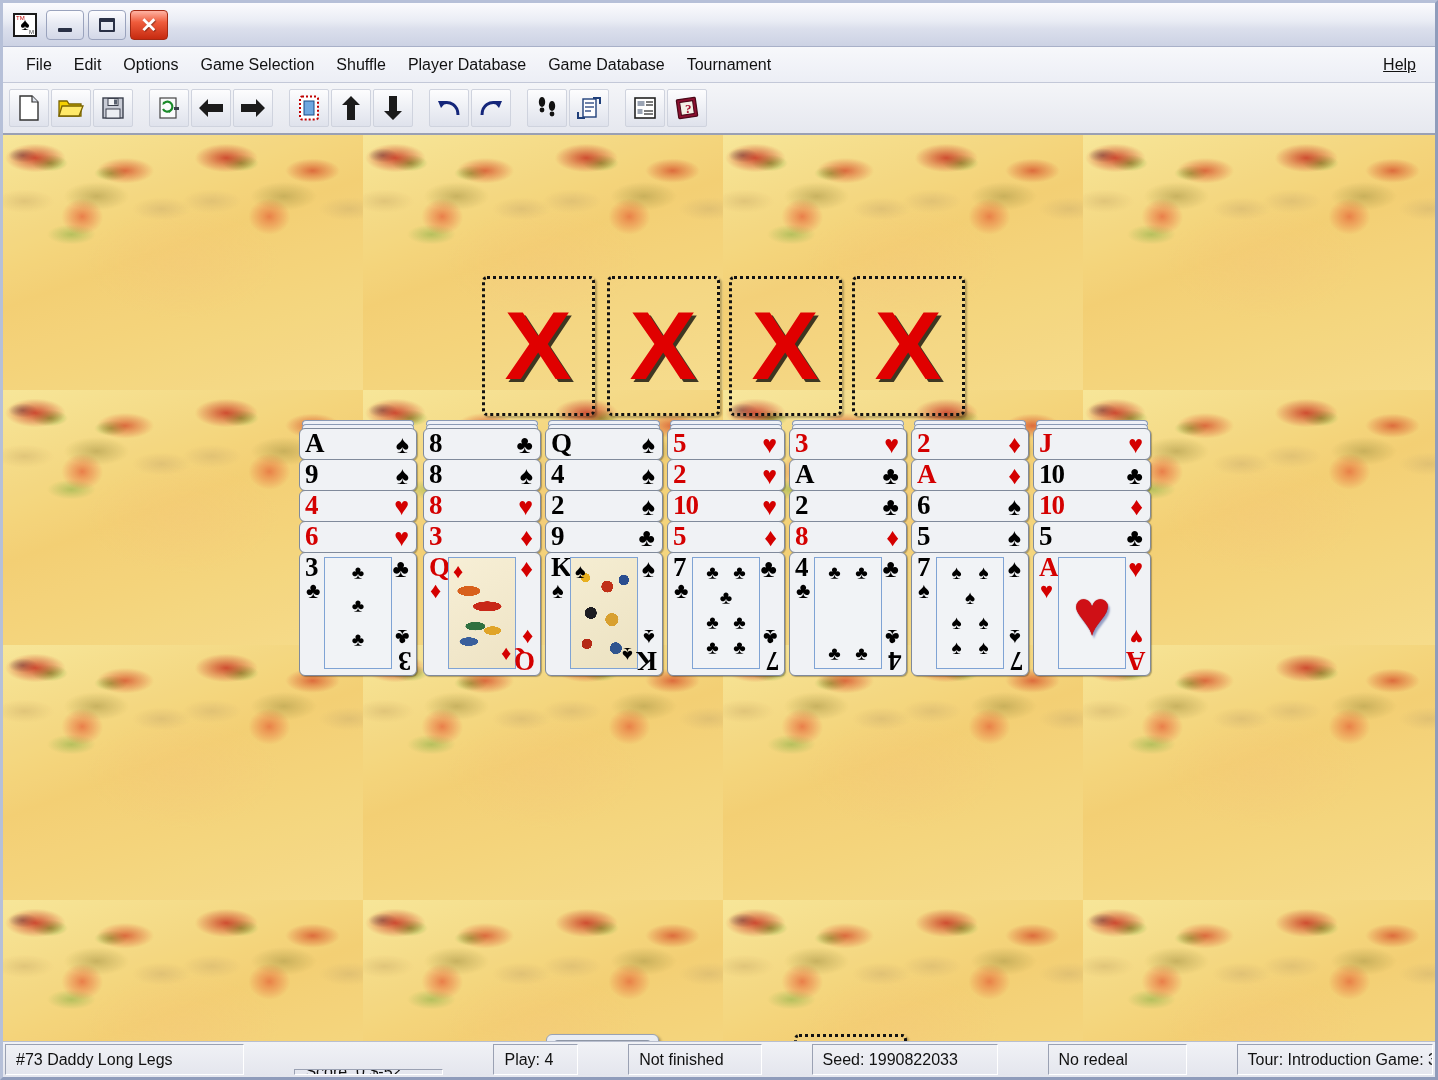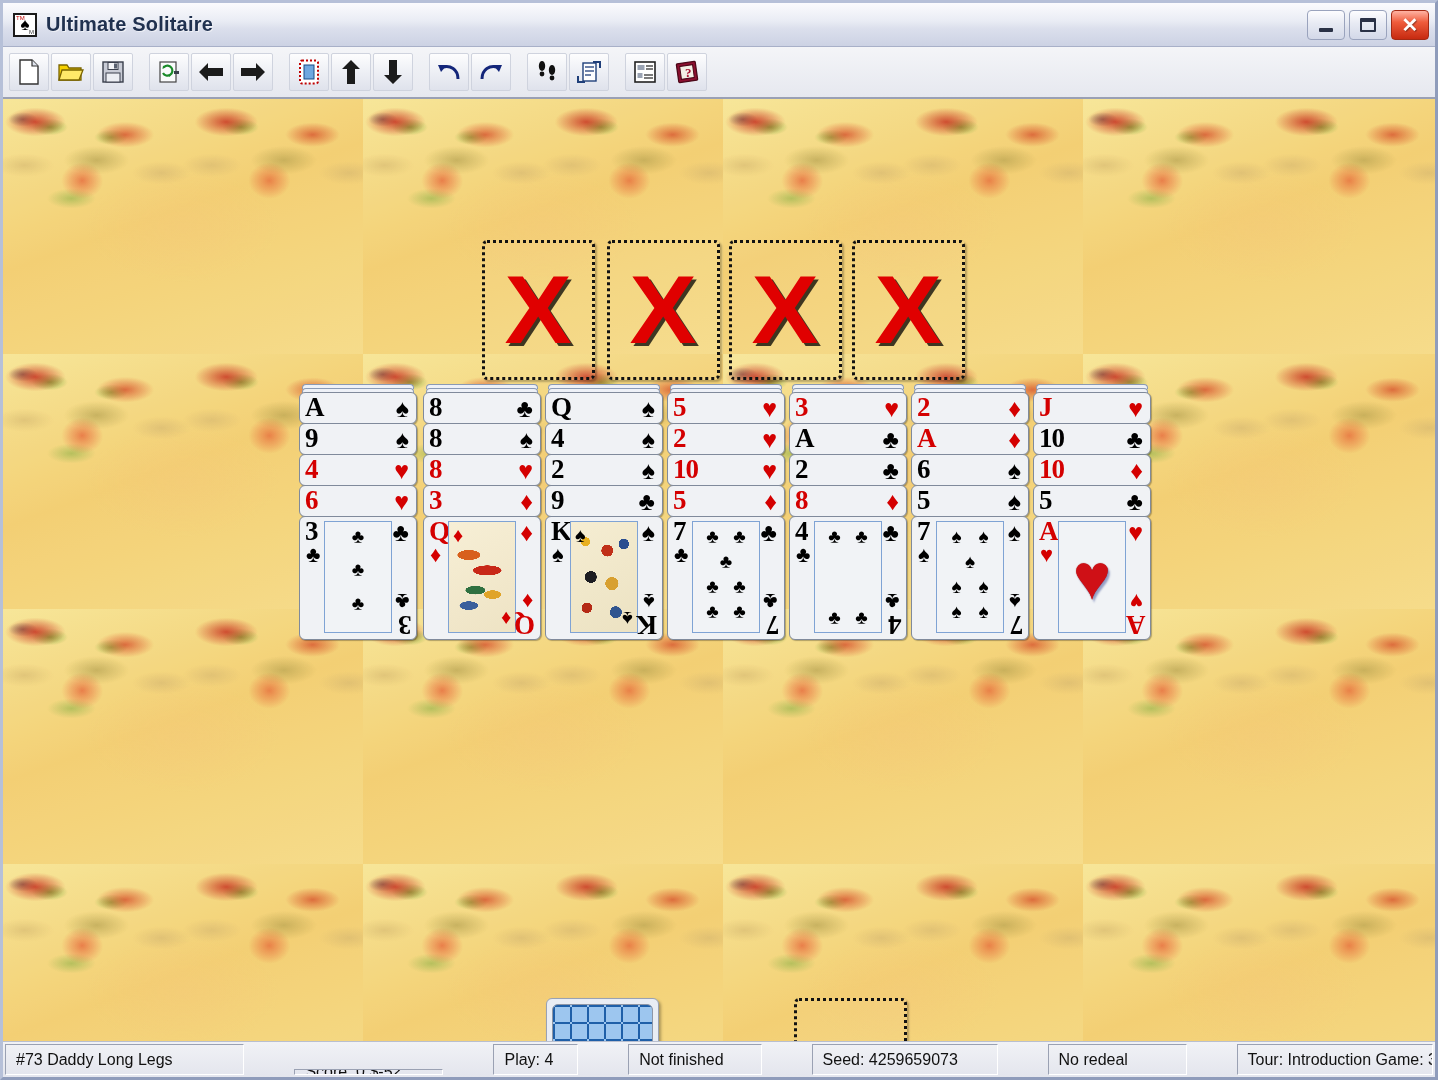--- a/index.html
+++ b/index.html
@@ -345,34 +345,47 @@
 <body>
 
 <div class="window">
 
   <div class="titlebar">
     <div class="app-icon">
       <span class="tm">TM</span>
       <span class="spade">♠</span>
       <span class="sm">M</span>
     </div>
-    <div class="title-text">Ultimate Solitaire</div>
     <div class="win-buttons">
       <div class="wbtn">
           <span class="glyph-min"></span>
         </div>
       <div class="wbtn">
           <span class="glyph-max"></span>
         </div>
       <div class="wbtn close">
         <span class="glyph-close">✕</span>
       </div>
     </div>
   </div>
 
+  <div class="menubar">
+    <div class="menu-item">File</div>
+    <div class="menu-item">Edit</div>
+    <div class="menu-item">Options</div>
+    <div class="menu-item">Game Selection</div>
+    <div class="menu-item">Shuffle</div>
+    <div class="menu-item">Player Database</div>
+    <div class="menu-item">Game Database</div>
+    <div class="menu-item">Tournament</div>
+    <div class="menu-spacer"></div>
+    <div class="menu-item">
+      <u>Help</u>
+    </div>
+  </div>
 
   <div class="toolbar">
 
     <div class="tbtn">
       <svg width="22" height="26" viewBox="0 0 22 26">
         <path d="M2 1 H14 L20 7 V25 H2 Z" fill="#ffffff" stroke="#333" stroke-width="1.4"></path>
         <path d="M14 1 V7 H20" fill="#dfe4ee" stroke="#333" stroke-width="1.2"></path>
       </svg>
     </div>
 
@@ -774,18 +787,18 @@
       </div>
     </div>
 
   </div>
 
   <div class="statusbar">
     <div class="sb-cell" style="width:258px;">#73 Daddy Long Legs</div>
     <div class="sb-cell" style="width:160px;margin-top:27px;">Score: 0   $-52</div>
     <div class="sb-cell" style="width:90px;">Play: 4</div>
     <div class="sb-cell" style="width:143px;">Not finished</div>
-    <div class="sb-cell" style="width:200px;">Seed: 4259659073</div>
+    <div class="sb-cell" style="width:200px;">Seed: 1990822033</div>
     <div class="sb-cell" style="width:149px;">No redeal</div>
     <div class="sb-cell">Tour: Introduction  Game: 3</div>
   </div>
 
 </div>
 
 </body></html>

